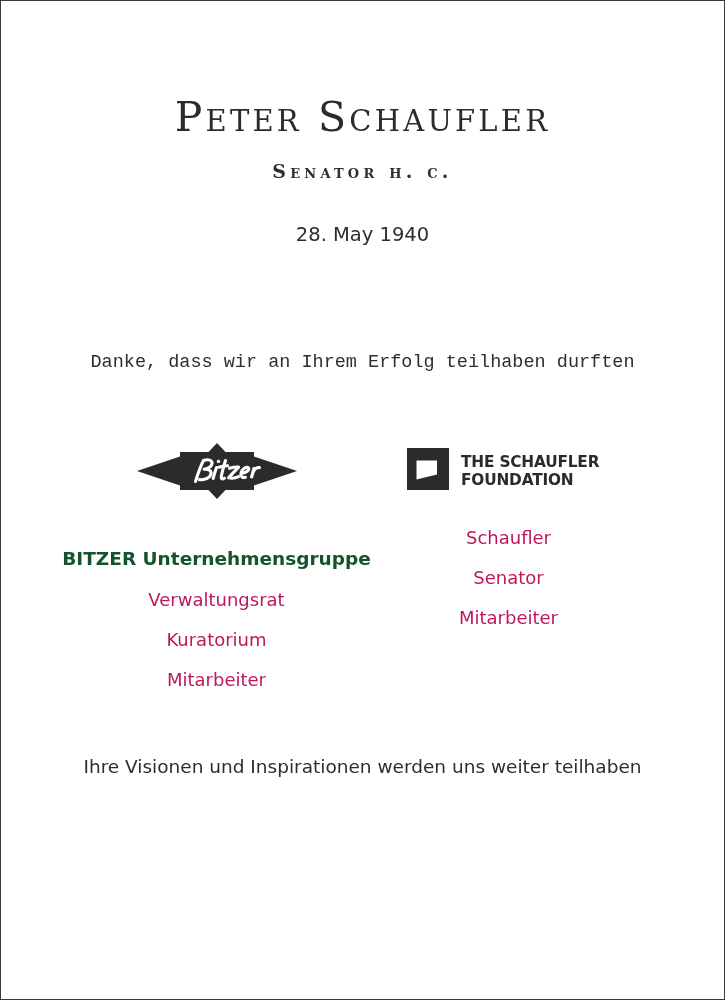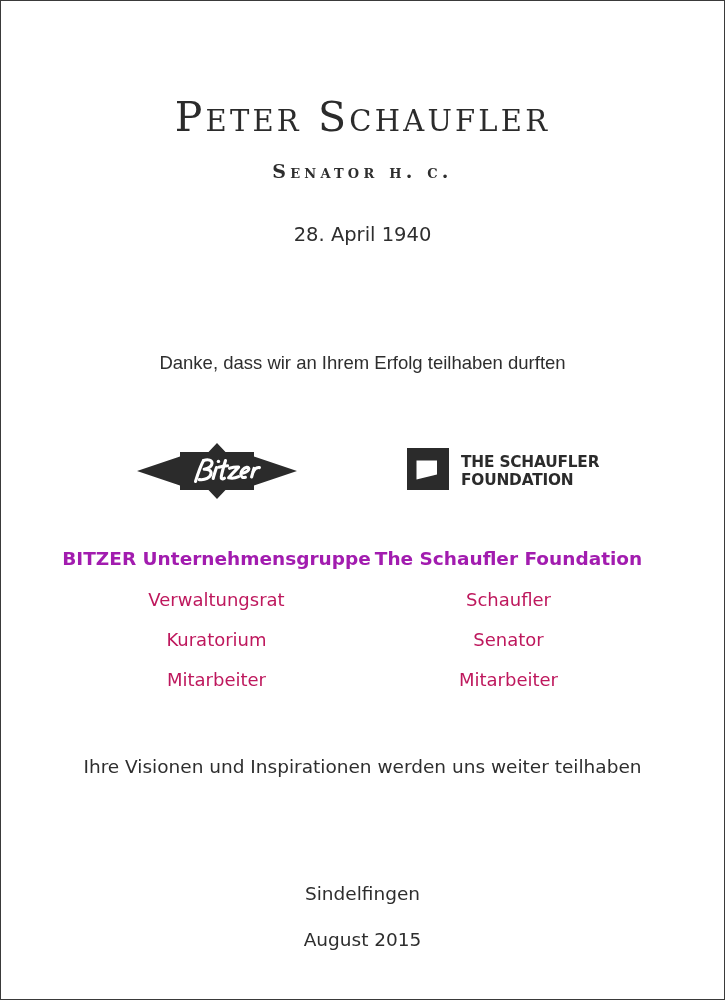--- a/index.html
+++ b/index.html
@@ -66,21 +66,21 @@
     font-family: "DejaVu Sans", "Liberation Sans", sans-serif;
     font-weight: 400;
     font-size: 19.5px;
     line-height: 1;
     color: #2e2e2e;
     text-align: center;
     margin-top: 44px;
   }
 
   .thanks-line {
-    font-family: Liberation Sans, sans-serif;
+    font-family: Liberation Mono, monospace;
     font-weight: 400;
     font-size: 18.5px;
     line-height: 1;
     color: #2e2e2e;
     text-align: center;
     margin-top: 109px;
   }
 
   
   .org-block {
@@ -135,21 +135,21 @@
     transform: scaleX(0.93);
     transform-origin: left center;
   }
   .tsf-wordmark > span { display: block; }
 
   .org-name {
     font-family: "DejaVu Sans", "Liberation Sans", sans-serif;
     font-weight: 700;
     font-size: 18.5px;
     line-height: 1;
-    color: #a21caf;
+    color: #14532d;
     text-align: center;
     margin-top: 43px;
     white-space: nowrap;
   }
 
   .org-roles {
     list-style: none;
     margin: 0;
     padding: 0;
     text-align: center;
@@ -190,21 +190,21 @@
 </head>
 <body>
 
 <div class="page">
   <div class="inner">
 
     <div class="name-title">Peter Schaufler</div>
 
     <div class="name-subtitle">Senator h. c.</div>
 
-    <div class="birth-date">28. April 1940</div>
+    <div class="birth-date">28. May 1940</div>
 
     <div class="thanks-line">Danke, dass wir an Ihrem Erfolg teilhaben durften</div>
 
     <div class="org-block">
 
       <div class="org-col">
         <div class="logo-slot">
           <span class="bitzer-logo">
             <svg width="160" height="56" viewBox="0 0 160 56" aria-hidden="true">
 
@@ -253,32 +253,27 @@
                 <path fill="#2b2b2b" d="M30 12.5 L34 12.5 L34 34 L9.5 34 L9.5 31.5 L30 26.5 Z" opacity="0"></path>
               </svg>
             </span>
             <span class="tsf-wordmark">
               <span>THE SCHAUFLER</span>
               <span>FOUNDATION</span>
             </span>
           </span>
         </div>
 
-        <div class="org-name">The Schaufler Foundation</div>
 
         <ul class="org-roles">
           <li>Schaufler</li>
           <li>Senator</li>
           <li>Mitarbeiter</li>
         </ul>
       </div>
 
     </div>
 
     <div class="closing-line">Ihre Visionen und Inspirationen werden uns weiter teilhaben</div>
 
-    <div class="footer-block">
-      <div>Sindelfingen</div>
-      <div class="footer-date">August 2015</div>
-    </div>
 
   </div>
 </div>
 
 </body></html>

